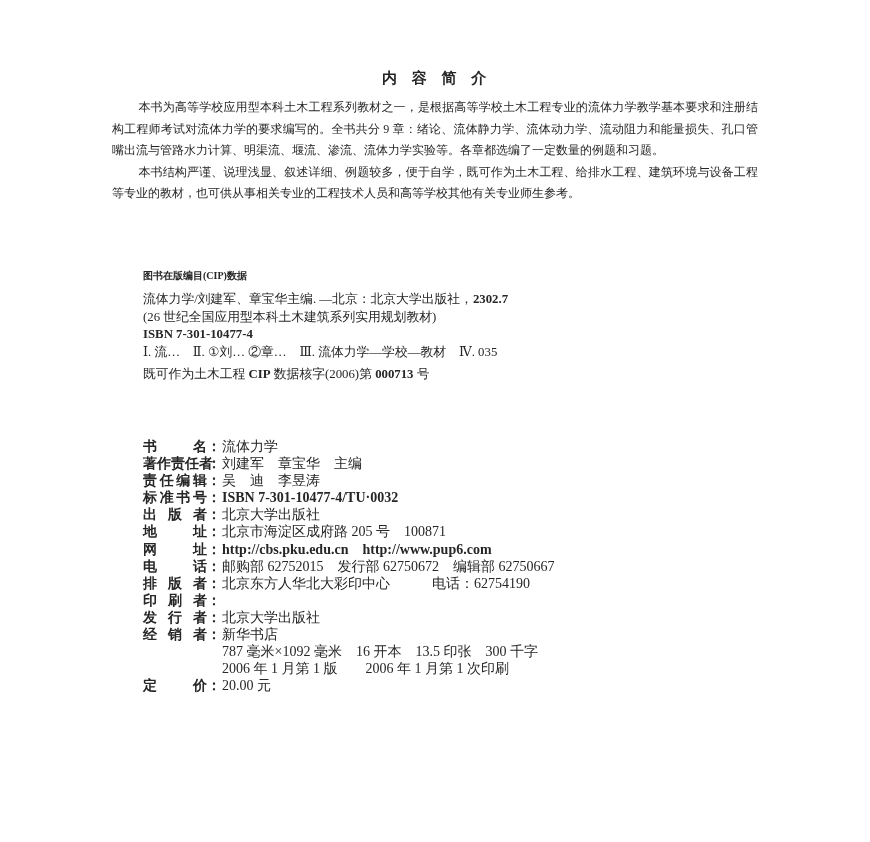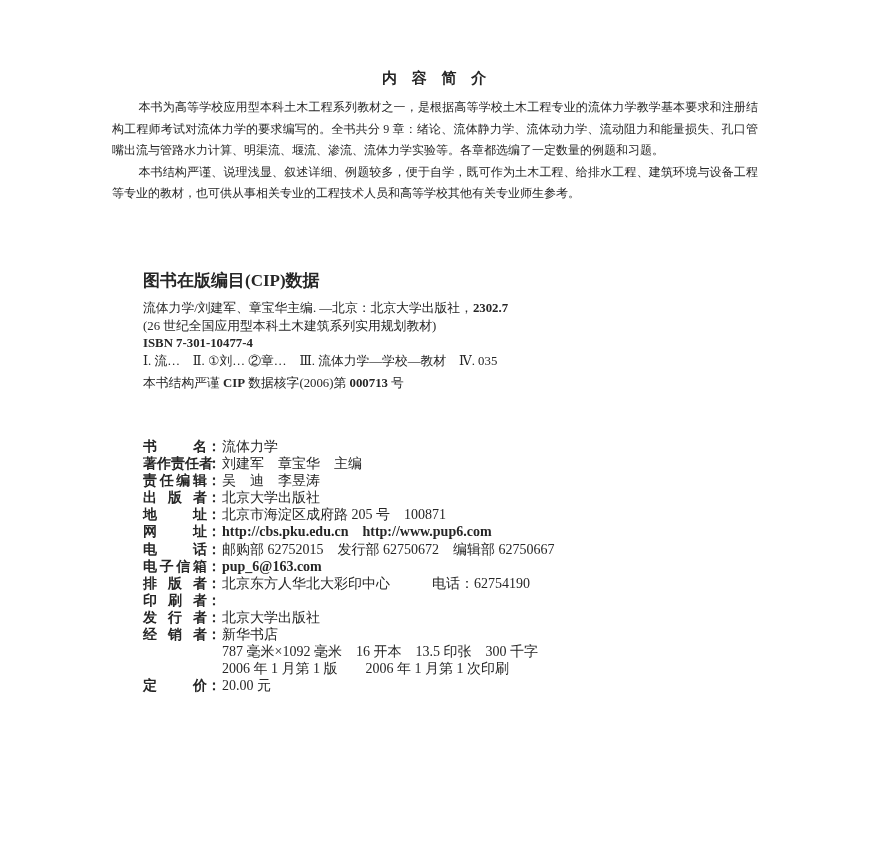--- a/index.html
+++ b/index.html
@@ -43,21 +43,21 @@
   
   .cip {
     position: absolute;
     left: 143px;
     top: 269px;
     width: 500px;
     font-size: 12.8px;
   }
   .cip-heading {
     margin: 0 0 8px 0;
-    font-size: 17px;
+    font-size: 10px;
     font-weight: 700;
   }
   .cip-line {
     margin: 0;
     line-height: 17.6px;
     white-space: nowrap;
   }
   .cip-record { margin-top: 5px; }
   .b { font-weight: 700; }
 
@@ -99,41 +99,41 @@
     <p>本书为高等学校应用型本科土木工程系列教材之一，是根据高等学校土木工程专业的流体力学教学基本要求和注册结构工程师考试对流体力学的要求编写的。全书共分 9 章：绪论、流体静力学、流体动力学、流动阻力和能量损失、孔口管嘴出流与管路水力计算、明渠流、堰流、渗流、流体力学实验等。各章都选编了一定数量的例题和习题。</p>
     <p>本书结构严谨、说理浅显、叙述详细、例题较多，便于自学，既可作为土木工程、给排水工程、建筑环境与设备工程等专业的教材，也可供从事相关专业的工程技术人员和高等学校其他有关专业师生参考。</p>
   </section>
 
   <section class="cip">
     <h2 class="cip-heading">图书在版编目(CIP)数据</h2>
     <p class="cip-line"><span>流体力学/刘建军、章宝华主编. —北京：北京大学出版社，</span><span class="b">2302.7</span></p>
     <p class="cip-line">(26 世纪全国应用型本科土木建筑系列实用规划教材)</p>
     <p class="cip-line b">ISBN 7-301-10477-4</p>
     <p class="cip-line">Ⅰ. 流…　Ⅱ. ①刘… ②章…　Ⅲ. 流体力学—学校—教材　Ⅳ. 035</p>
-    <p class="cip-line cip-record"><span>本书结构严谨 </span><span class="b">CIP</span><span> 数据核字(2006)第 </span><span class="b">000713</span><span> 号</span></p>
+    <p class="cip-line cip-record"><span>既可作为土木工程 </span><span class="b">CIP</span><span> 数据核字(2006)第 </span><span class="b">000713</span><span> 号</span></p>
   </section>
 
   <section class="details">
 
     <div class="drow"><span class="dlabel">书名</span><span class="dcolon">：</span><span class="dvalue">流体力学</span></div>
 
     <div class="drow"><span class="dlabel">著作责任者</span><span class="dcolon">：</span><span class="dvalue">刘建军　章宝华　主编</span></div>
 
     <div class="drow"><span class="dlabel">责任编辑</span><span class="dcolon">：</span><span class="dvalue">吴　迪　李昱涛</span></div>
 
+    <div class="drow"><span class="dlabel">标准书号</span><span class="dcolon">：</span><span class="dvalue b">ISBN 7-301-10477-4/TU·0032</span></div>
 
     <div class="drow"><span class="dlabel">出版者</span><span class="dcolon">：</span><span class="dvalue">北京大学出版社</span></div>
 
     <div class="drow"><span class="dlabel">地址</span><span class="dcolon">：</span><span class="dvalue">北京市海淀区成府路 205 号　100871</span></div>
 
     <div class="drow"><span class="dlabel">网址</span><span class="dcolon">：</span><span class="dvalue b">http://cbs.pku.edu.cn　http://www.pup6.com</span></div>
 
     <div class="drow"><span class="dlabel">电话</span><span class="dcolon">：</span><span class="dvalue">邮购部 62752015　发行部 62750672　编辑部 62750667</span></div>
 
-    <div class="drow"><span class="dlabel">电子信箱</span><span class="dcolon">：</span><span class="dvalue b">pup_6@163.com</span></div>
 
     <div class="drow"><span class="dlabel">排版者</span><span class="dcolon">：</span><span class="dvalue">北京东方人华北大彩印中心　　　电话：62754190</span></div>
 
     <div class="drow"><span class="dlabel">印刷者</span><span class="dcolon">：</span><span class="dvalue"></span></div>
 
     <div class="drow"><span class="dlabel">发行者</span><span class="dcolon">：</span><span class="dvalue">北京大学出版社</span></div>
 
     <div class="drow"><span class="dlabel">经销者</span><span class="dcolon">：</span><span class="dvalue">新华书店</span></div>
 
     <div class="drow"><span class="dlabel"></span><span class="dcolon"></span><span class="dvalue">787 毫米×1092 毫米　16 开本　13.5 印张　300 千字</span></div>

